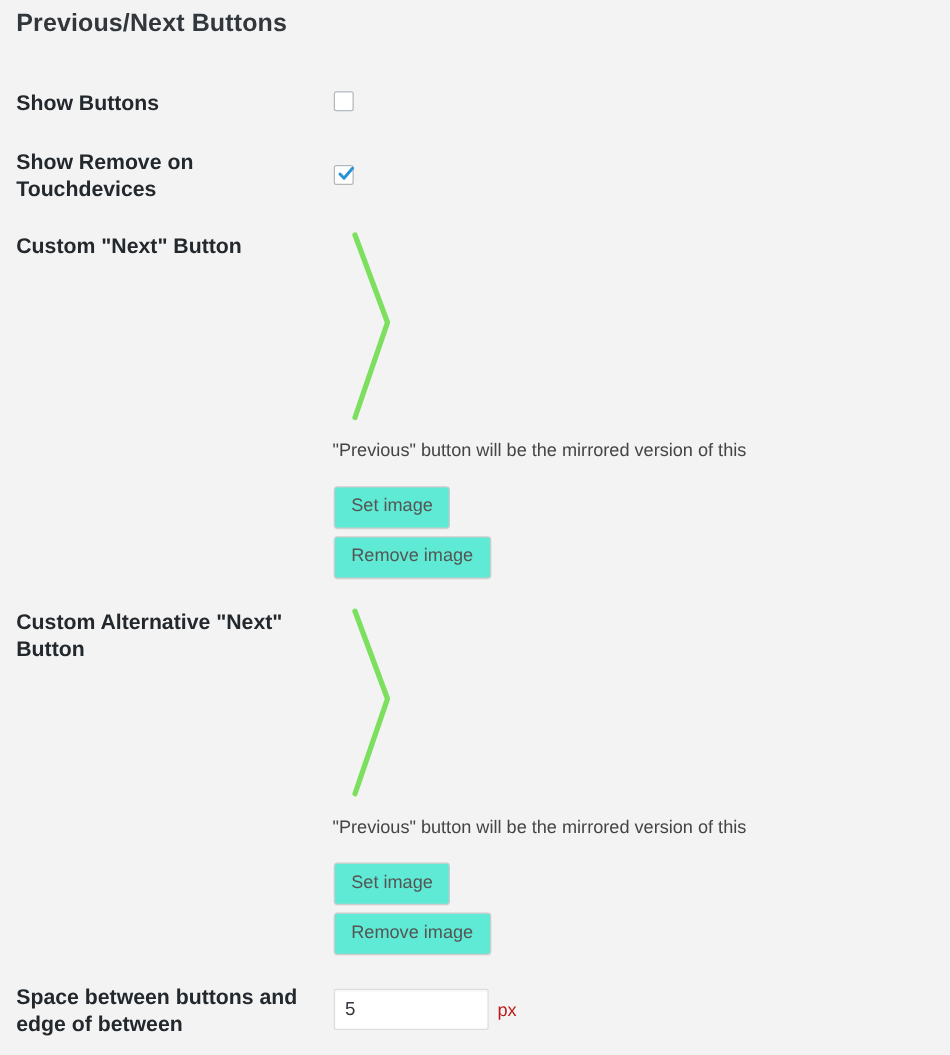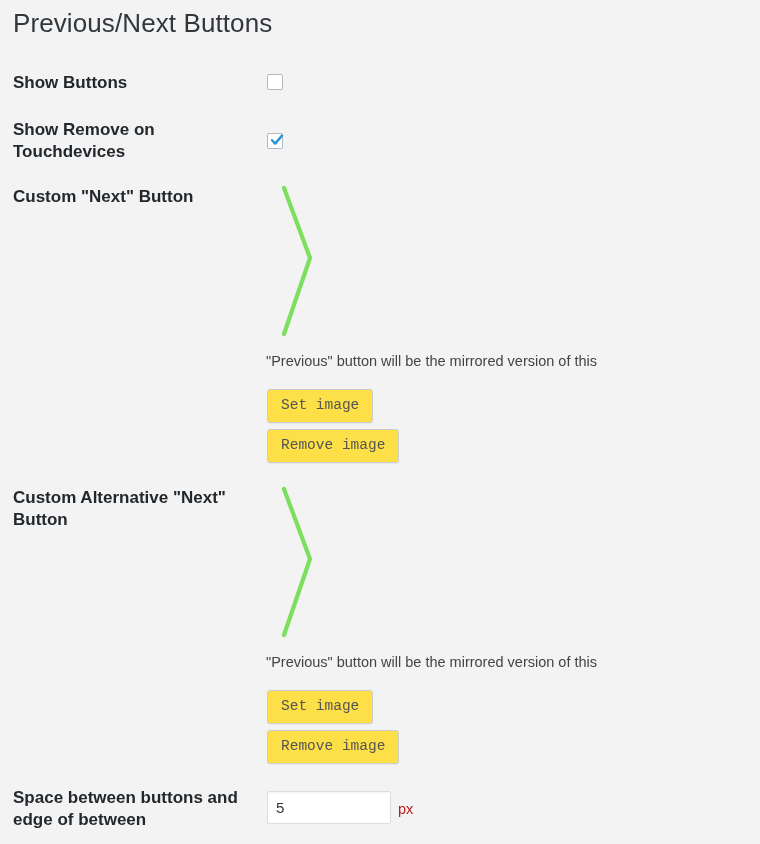--- a/index.html
+++ b/index.html
@@ -18,22 +18,22 @@
     position: relative;
     width: 760px;
     height: 844px;
   }
 
   
   .section-title {
     position: absolute;
     left: 13px;
     top: 8px;
-    font-size: 26px;
-    font-weight: 400;
+    font-size: 20px;
+    font-weight: 700;
     color: #32373c;
     letter-spacing: 0.1px;
     white-space: nowrap;
   }
 
   
   .row {
     position: absolute;
     left: 0;
     width: 760px;
@@ -93,25 +93,25 @@
     font-weight: 400;
     color: #444;
     white-space: nowrap;
   }
 
   
   .btn {
     position: absolute;
     left: 267px;
     box-sizing: border-box;
-    background: #fde047;
+    background: #5eead4;
     border: 1px solid #ccc;
     border-radius: 3px;
     color: #555;
-    font-family: Liberation Mono, monospace;
+    font-family: Liberation Sans, sans-serif;
     font-size: 14.5px;
     line-height: 1;
     padding: 8px 13px 9px 13px;
     cursor: pointer;
     box-shadow: 0 1px 0 rgba(0,0,0,0.04);
   }
 
   
   .num-input {
     position: absolute;

